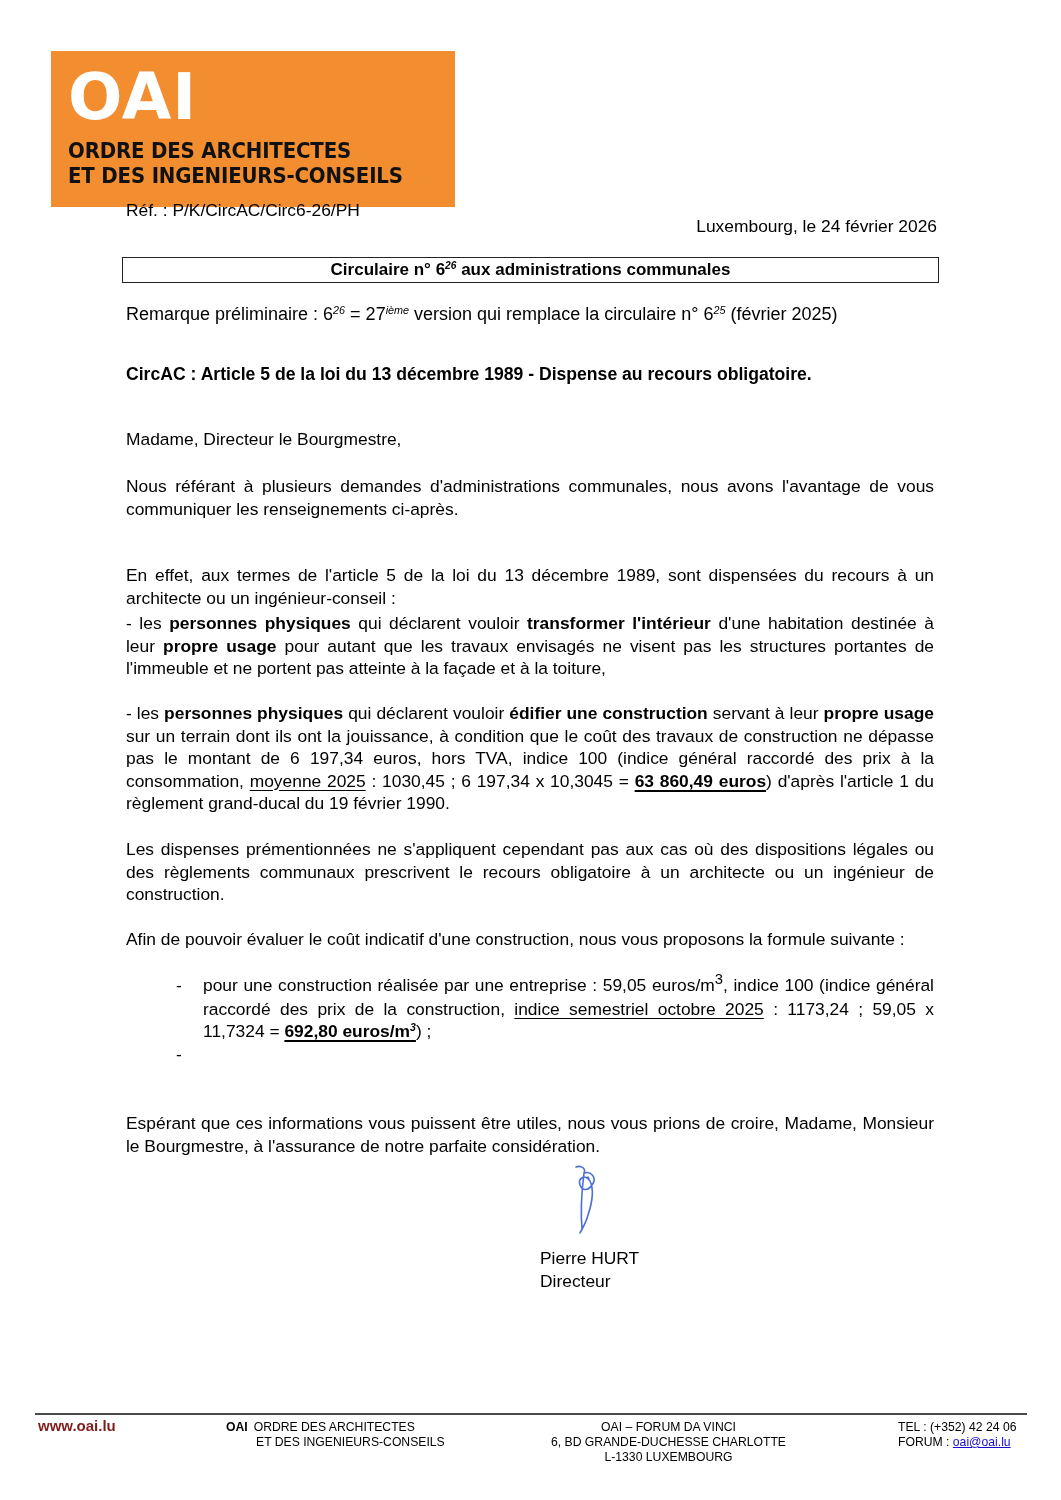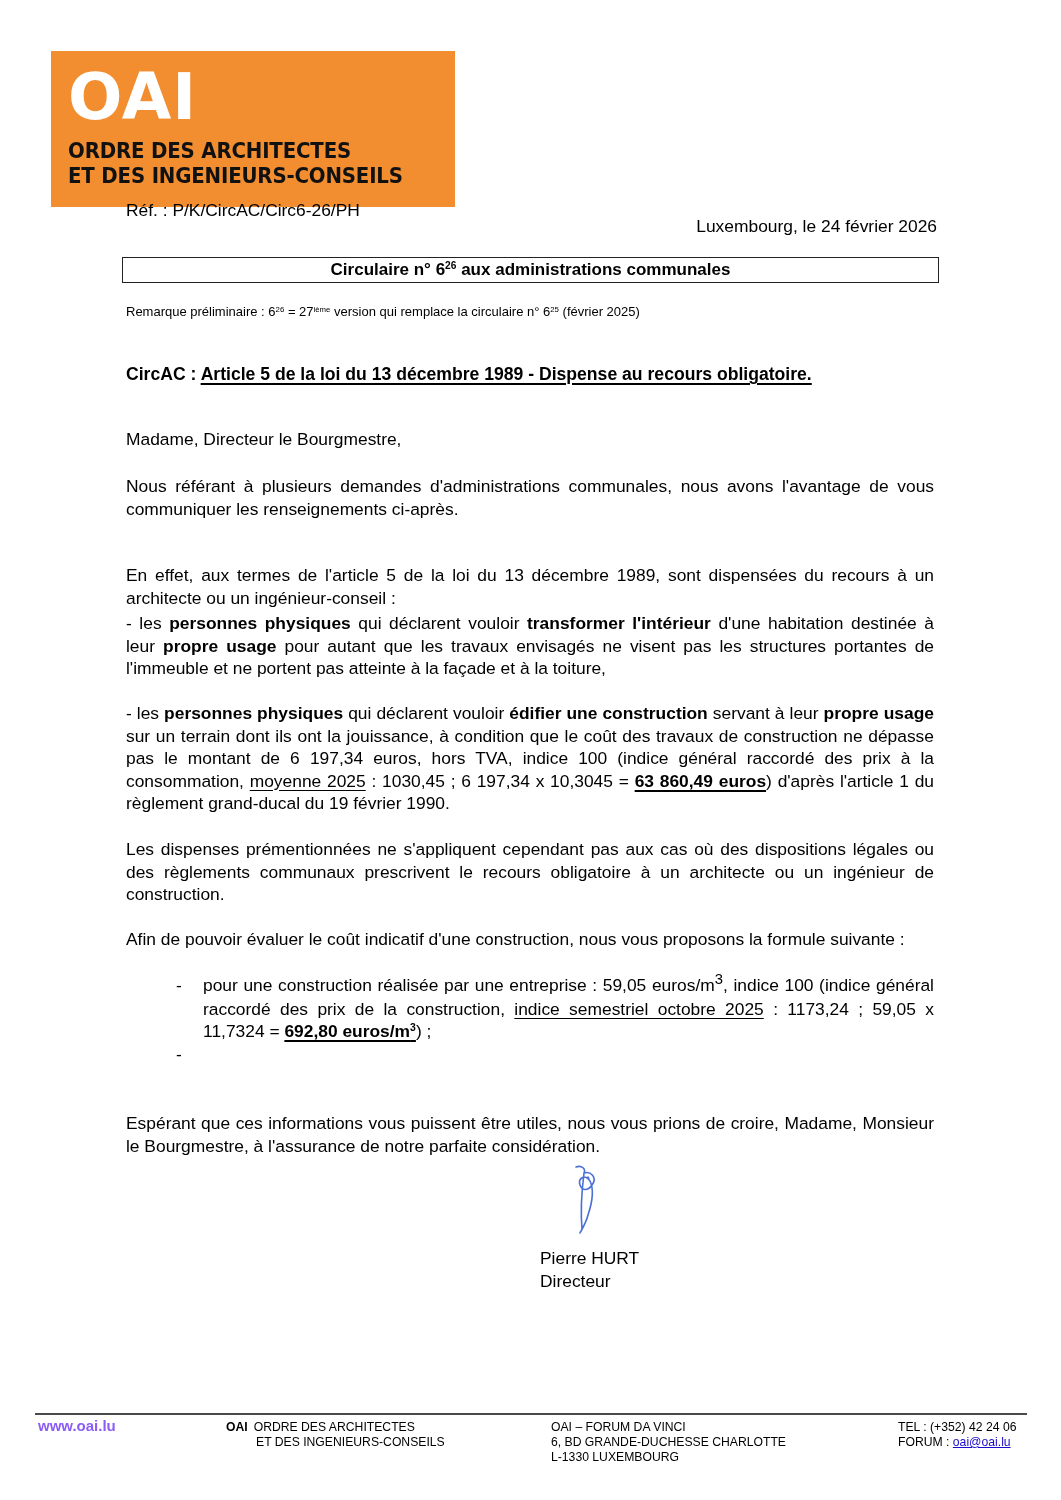--- a/index.html
+++ b/index.html
@@ -32,62 +32,62 @@
       position: absolute; left: 17px;
       font-family: "DejaVu Sans", sans-serif;
       font-weight: bold; font-size: 21.5px; line-height: 24px;
       color: #111; letter-spacing: -0.2px; white-space: nowrap;
       transform: scaleX(0.92); transform-origin: left center;
     }
     .logo-line.l1 { top: 88px; }
     .logo-line.l2 { top: 113px; }
 
     .text { font-size: 17.4px; line-height: 22.5px; }
-    .small { font-size: 13px; }
+    .small { font-size: 18px; }
 
     .ref { left: 126px; top: 199px; }
     .date { right: 124px; top: 215px; text-align: center; }
 
     .circ-box {
       left: 122px; top: 257px; width: 815px; height: 24px;
       border: 1.5px solid #222;
       text-align: center;
       font-weight: bold; font-size: 17px; line-height: 24px;
     }
-    sup { font-size: 0.6em; line-height: 0; position: relative; vertical-align: baseline; top: -0.55em; }
+    sup { font-size: 0.6em; line-height: 0; position: relative; vertical-align: baseline; top: -0.55em; font-style: italic; }
 
     .remark { left: 126px; top: 304px; white-space: nowrap; }
 
     .objet { left: 126px; top: 363px; font-weight: bold; font-size: 17.6px; white-space: nowrap; }
-    .objet .ul { text-decoration: underline; text-decoration-thickness: 2px; text-underline-offset: 3px; }
+    .objet .ul { text-decoration-thickness: 2px; text-underline-offset: 3px; }
 
     .para {
       left: 126px; width: 808px;
       text-align: justify;
       text-align-last: left;
     }
     .b { font-weight: bold; }
     .u { text-decoration: underline; text-underline-offset: 3px; }
     .bu { font-weight: bold; text-decoration: underline; text-decoration-thickness: 2px; text-underline-offset: 3px; }
 
     .bullets { left: 126px; width: 808px; }
     .bullet-item { position: relative; padding-left: 77px; text-align: justify; text-align-last: left; }
     .bullet-dash { position: absolute; left: 50px; top: 0; }
     .sup-big { font-size: 0.85em; position: relative; top: -0.45em; }
 
     .signature { left: 568px; top: 1163px; width: 50px; height: 72px; }
     .signer { left: 540px; top: 1247px; }
 
     .footer-line { left: 35px; top: 1413px; width: 992px; height: 2px; background: #4a4a4a; }
-    .footer-web { left: 38px; top: 1417px; color: #8b5cf6; font-weight: bold; font-size: 15px; }
+    .footer-web { left: 38px; top: 1417px; color: #7f1d1d; font-weight: bold; font-size: 15px; }
     .footer-col { font-size: 12.2px; line-height: 15px; top: 1420px; }
     .f1 { left: 226px; }
     .f1 .oai { font-weight: bold; margin-right: 6px; }
     .f1 .indent { padding-left: 30px; }
-    .f2 { left: 551px; }
+    .f2 { left: 551px; text-align: center; }
     .f3 { left: 898px; }
     .mail-link { color: #1a0dcc; text-decoration: underline; }
   </style>
 </head>
 <body>
 
 <div class="abs logo">
   <div class="logo-mark">OAI</div>
   <div class="logo-line l1">ORDRE DES ARCHITECTES</div>
   <div class="logo-line l2">ET DES INGENIEURS-CONSEILS</div>

